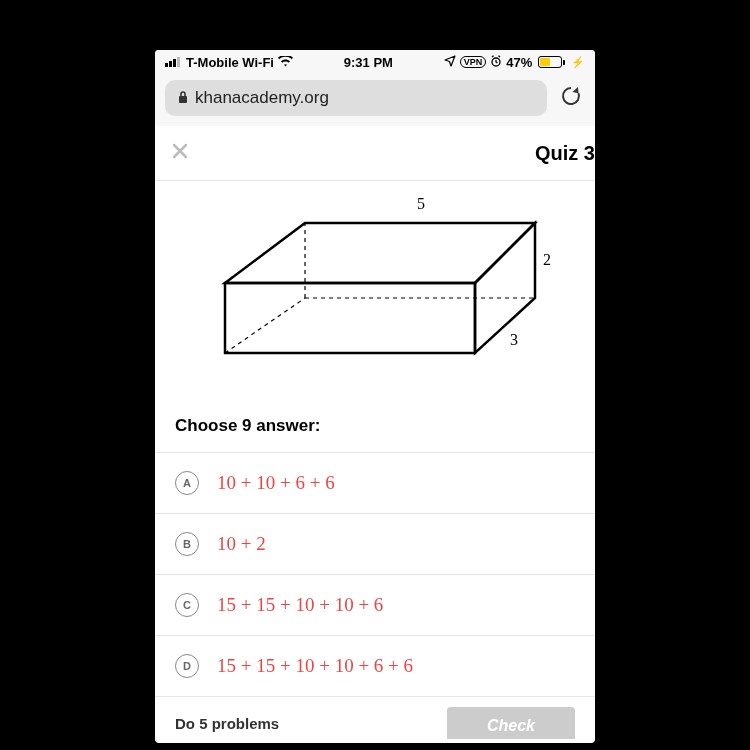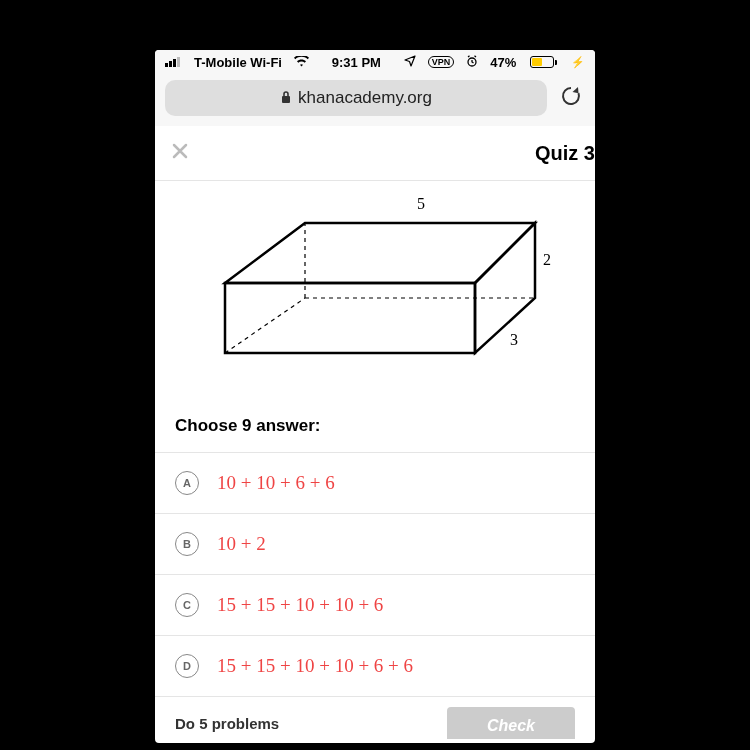--- a/index.html
+++ b/index.html
@@ -24,21 +24,21 @@
       align-items: center;
       justify-content: space-between;
       padding: 4px 10px;
       font-size: 13px;
       font-weight: 600;
       background: #f7f7f7;
     }
     .status-left, .status-right {
       display: flex;
       align-items: center;
-      gap: 12px;
+      gap: 4px;
     }
     .signal-bars {
       display: inline-flex;
       align-items: flex-end;
       gap: 1px;
       margin-right: 2px;
     }
     .signal-bars span {
       width: 3px;
       background: #000;
@@ -91,21 +91,21 @@
       background: #f7f7f7;
       gap: 10px;
     }
     .url-bar {
       flex: 1;
       background: #dedede;
       border-radius: 10px;
       padding: 8px 12px;
       display: flex;
       align-items: center;
-      justify-content: center;
+      justify-content: flex-start;
       gap: 6px;
       font-size: 17px;
       color: #222;
     }
     .lock-icon { font-size: 13px; }
     .reload-btn {
       font-size: 20px;
       color: #333;
       cursor: pointer;
       padding: 0 4px;

